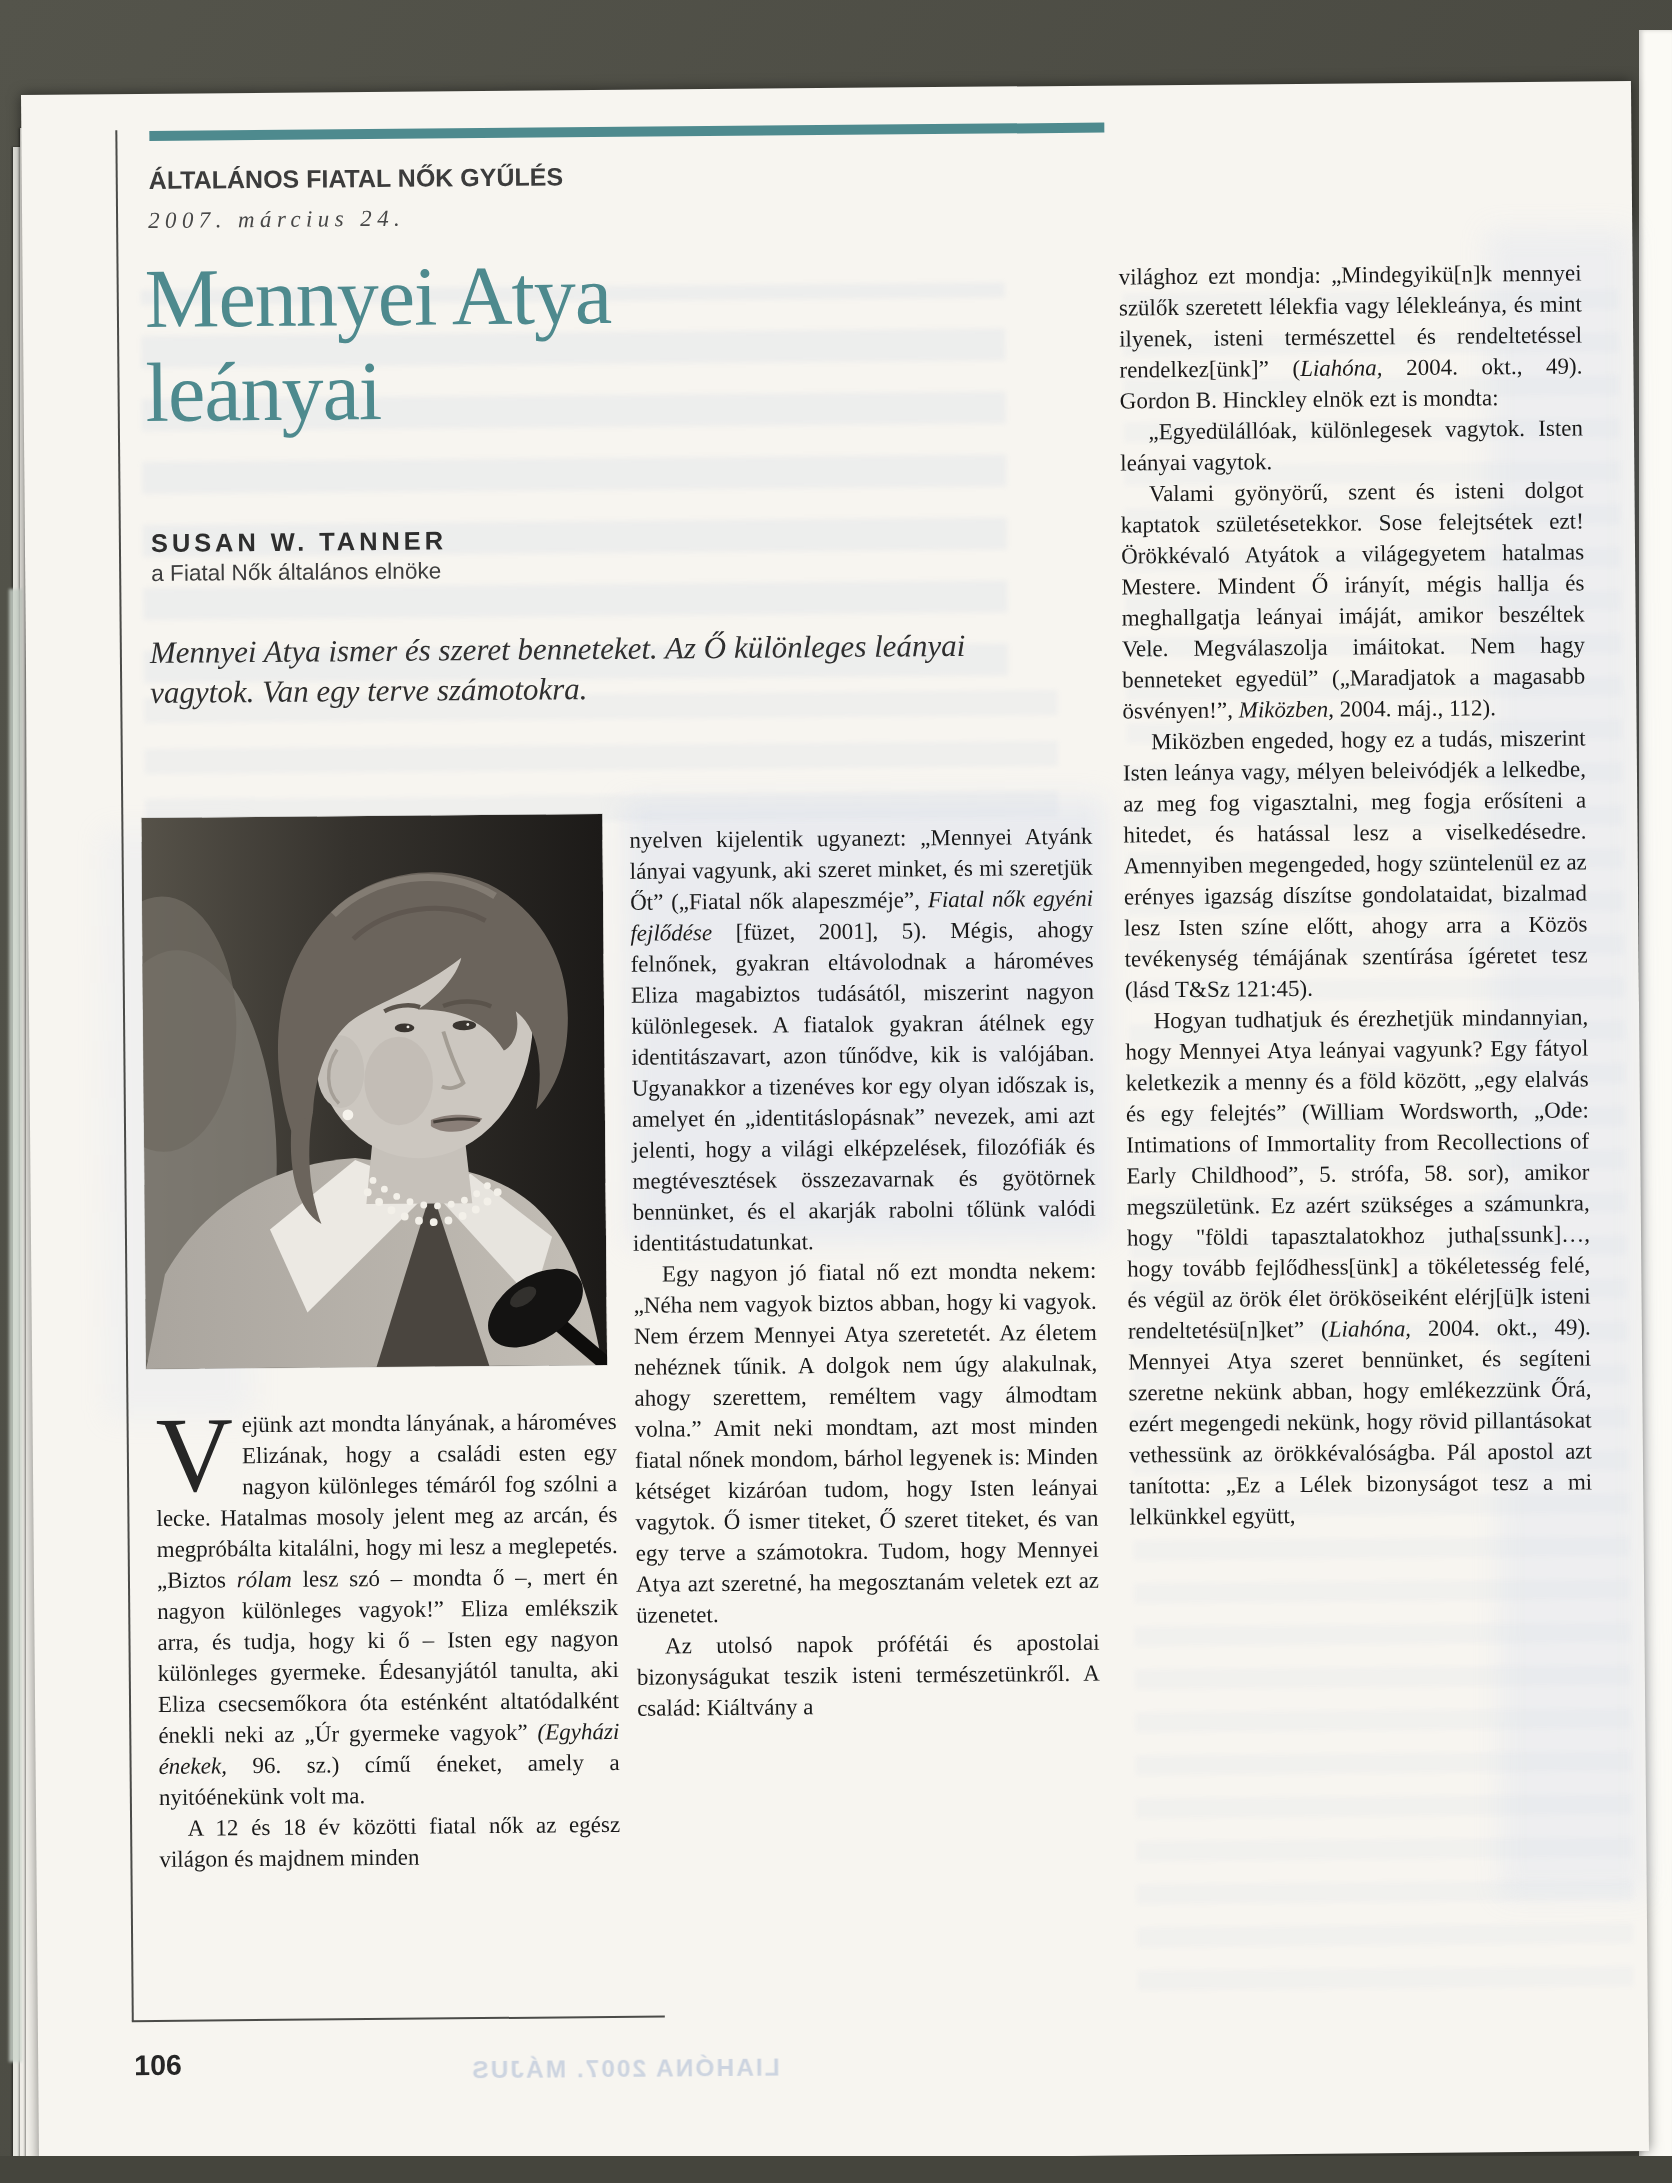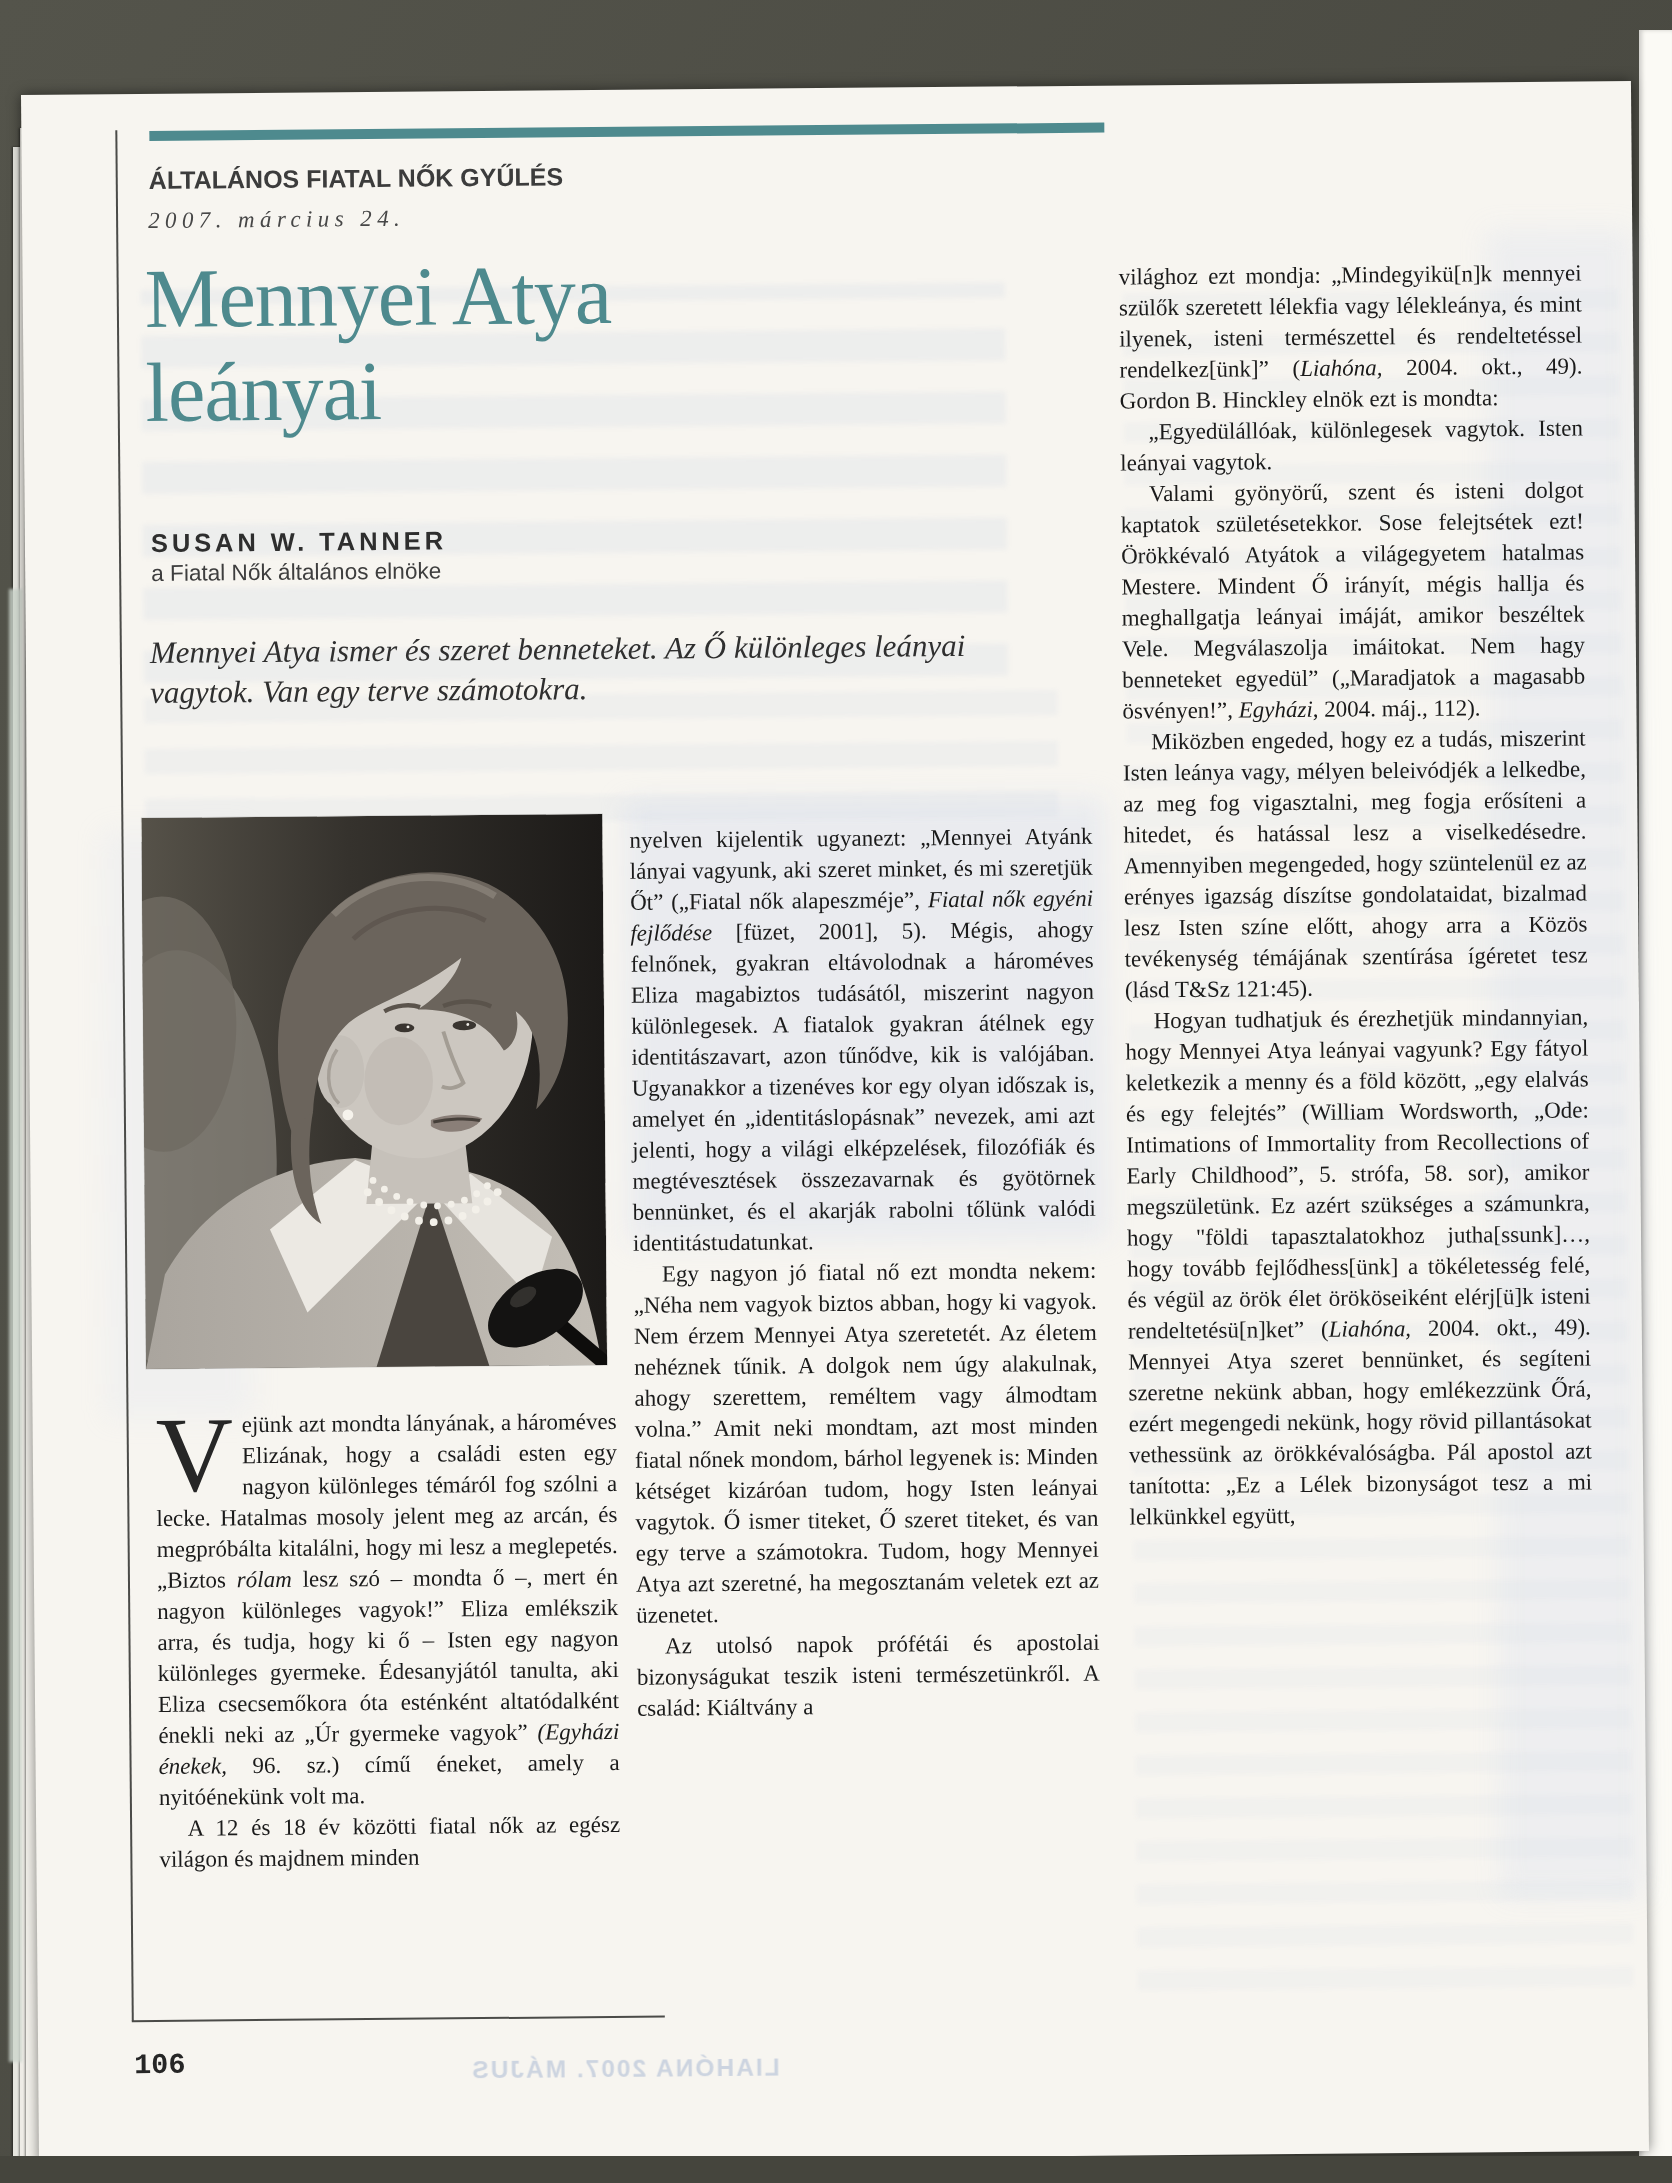--- a/index.html
+++ b/index.html
@@ -74,21 +74,21 @@
   .col.c1{left:123px;top:1316px;width:461px;}
   .col.c2{left:602px;top:735px;}
   .col.c3{left:1096px;top:176px;}
   .col p{margin:0;}
   .col p.indent{text-indent:28.5px;}
   .dropcap{float:left;font-family:"Liberation Serif",serif;
     font-size:107px;line-height:82px;padding:3.9px 8.8px 0 0;color:#262626;}
 
   
   .page-number{position:absolute;left:96px;top:1955px;
-    font-family:Liberation Mono, monospace;font-weight:bold;font-size:28.5px;color:#262626;}
+    font-family:Liberation Sans, sans-serif;font-weight:bold;font-size:28.5px;color:#262626;}
   .ghost-footer{position:absolute;left:432px;top:1965px;
     font-family:"Liberation Sans",sans-serif;font-weight:bold;font-size:24.5px;
     letter-spacing:2px;color:rgba(135,158,196,.38);
     transform:scaleX(-1);filter:blur(0.5px);}
 </style>
 </head>
 <body>
 
 <div class="scan-bg"></div>
 <div class="stack-sheet s1"></div>
@@ -217,21 +217,21 @@
       <p class="indent">A 12 és 18 év közötti fiatal nők az egész világon és majdnem minden</p>
     </div>
   <div class="col c2">
       <p>nyelven kijelentik ugyanezt: „Mennyei Atyánk lányai vagyunk, aki szeret minket, és mi szeretjük Őt” („Fiatal nők alapeszméje”, <i>Fiatal nők egyéni fejlődése</i> [füzet, 2001], 5). Mégis, ahogy felnőnek, gyakran eltávolodnak a hároméves Eliza magabiztos tudásától, miszerint nagyon különlegesek. A fiatalok gyakran átélnek egy identitászavart, azon tűnődve, kik is valójában. Ugyanakkor a tizenéves kor egy olyan időszak is, amelyet én „identitáslopásnak” nevezek, ami azt jelenti, hogy a világi elképzelések, filozófiák és megtévesztések összezavarnak és gyötörnek bennünket, és el akarják rabolni tőlünk valódi identitástudatunkat.</p>
       <p class="indent">Egy nagyon jó fiatal nő ezt mondta nekem: „Néha nem vagyok biztos abban, hogy ki vagyok. Nem érzem Mennyei Atya szeretetét. Az életem nehéznek tűnik. A dolgok nem úgy alakulnak, ahogy szerettem, reméltem vagy álmodtam volna.” Amit neki mondtam, azt most minden fiatal nőnek mondom, bárhol legyenek is: Minden kétséget kizáróan tudom, hogy Isten leányai vagytok. Ő ismer titeket, Ő szeret titeket, és van egy terve a számotokra. Tudom, hogy Mennyei Atya azt szeretné, ha megosztanám veletek ezt az üzenetet.</p>
       <p class="indent">Az utolsó napok prófétái és apostolai bizonyságukat teszik isteni természetünkről. A család: Kiáltvány a</p>
     </div>
   <div class="col c3">
       <p>világhoz ezt mondja: „Mindegyikü[n]k mennyei szülők szeretett lélekfia vagy lélekleánya, és mint ilyenek, isteni természettel és rendeltetéssel rendelkez[ünk]” (<i>Liahóna,</i> 2004. okt., 49). Gordon B. Hinckley elnök ezt is mondta:</p>
       <p class="indent">„Egyedülállóak, különlegesek vagytok. Isten leányai vagytok.</p>
-      <p class="indent">Valami gyönyörű, szent és isteni dolgot kaptatok születésetekkor. Sose felejtsétek ezt! Örökkévaló Atyátok a világegyetem hatalmas Mestere. Mindent Ő irányít, mégis hallja és meghallgatja leányai imáját, amikor beszéltek Vele. Megválaszolja imáitokat. Nem hagy benneteket egyedül” („Maradjatok a magasabb ösvényen!”, <i>Egyházi</i>, 2004. máj., 112).</p>
+      <p class="indent">Valami gyönyörű, szent és isteni dolgot kaptatok születésetekkor. Sose felejtsétek ezt! Örökkévaló Atyátok a világegyetem hatalmas Mestere. Mindent Ő irányít, mégis hallja és meghallgatja leányai imáját, amikor beszéltek Vele. Megválaszolja imáitokat. Nem hagy benneteket egyedül” („Maradjatok a magasabb ösvényen!”, <i>Miközben</i>, 2004. máj., 112).</p>
       <p class="indent">Miközben engeded, hogy ez a tudás, miszerint Isten leánya vagy, mélyen beleivódjék a lelkedbe, az meg fog vigasztalni, meg fogja erősíteni a hitedet, és hatással lesz a viselkedésedre. Amennyiben megengeded, hogy szüntelenül ez az erényes igazság díszítse gondolataidat, bizalmad lesz Isten színe előtt, ahogy arra a Közös tevékenység témájának szentírása ígéretet tesz (lásd T&amp;Sz 121:45).</p>
       <p class="indent">Hogyan tudhatjuk és érezhetjük mindannyian, hogy Mennyei Atya leányai vagyunk? Egy fátyol keletkezik a menny és a föld között, „egy elalvás és egy felejtés” (William Wordsworth, „Ode: Intimations of Immortality from Recollections of Early Childhood”, 5. strófa, 58. sor), amikor megszületünk. Ez azért szükséges a számunkra, hogy "földi tapasztalatokhoz jutha[ssunk]…, hogy tovább fejlődhess[ünk] a tökéletesség felé, és végül az örök élet örököseiként elérj[ü]k isteni rendeltetésü[n]ket” (<i>Liahóna,</i> 2004. okt., 49). Mennyei Atya szeret bennünket, és segíteni szeretne nekünk abban, hogy emlékezzünk Őrá, ezért megengedi nekünk, hogy rövid pillantásokat vethessünk az örökkévalóságba. Pál apostol azt tanította: „Ez a Lélek bizonyságot tesz a mi lelkünkkel együtt,</p>
     </div>
 
   <div class="page-number">106</div>
   <div class="ghost-footer">LIAHÓNA 2007. MÁJUS</div>
 
 </div>
 
 <div class="bottom-band"></div>

